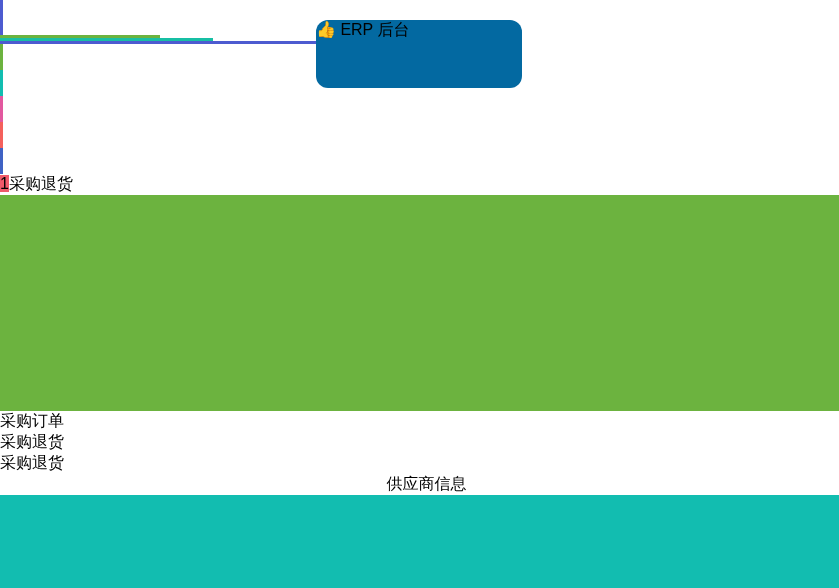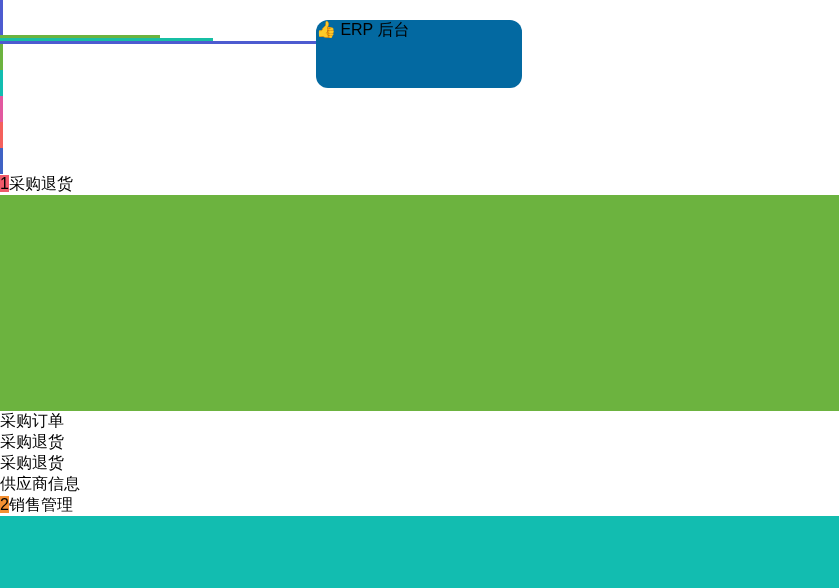--- a/index.html
+++ b/index.html
@@ -149,22 +149,21 @@
     </div>
 
   <div id="columns">
       <div class="column" style="left: 47px;">
         <div class="col-head"><span class="badge" style="background: rgb(240, 90, 106);">1</span><span class="col-title">采购退货</span></div>
         <div class="head-rule" style="left: -1px; top: 31px; width: 100px; background: rgb(108, 179, 63);"></div>
         <div class="spine" style="left: 0px; top: 31px; height: 216px; background: rgb(108, 179, 63);"></div>
         <div class="leaf" style="left: 14px; top: 60px;"><span class="leaf-label">采购订单</span><span class="leaf-rule" style="width: 88px; margin-left: -14px; background: rgb(108, 179, 63);"></span></div>
         <div class="leaf" style="left: 14px; top: 115px;"><span class="leaf-label">采购退货</span><span class="leaf-rule" style="width: 88px; margin-left: -14px; background: rgb(108, 179, 63);"></span></div>
         <div class="leaf" style="left: 14px; top: 170px;"><span class="leaf-label">采购退货</span><span class="leaf-rule" style="width: 88px; margin-left: -14px; background: rgb(108, 179, 63);"></span></div>
-        <div class="leaf" style="left: 14px; top: 225px;"><span class="leaf-label">供应商信息</span><span class="leaf-rule" style="width: 94px; margin-left: -14px; background: rgb(108, 179, 63);"></span></div>
+        <div class="leaf" style="left: 14px; top: 225px; text-align: center;"><span class="leaf-label">供应商信息</span><span class="leaf-rule" style="width: 94px; margin-left: -14px; background: rgb(108, 179, 63);"></span></div>
       </div>
       <div class="column" style="left: 207px;">
-        <div class="col-head"><span class="badge" style="background: rgb(245, 145, 51);">2</span><span class="col-title">销售管理</span></div>
         <div class="head-rule" style="left: -1px; top: 31px; width: 105px; background: rgb(18, 189, 176);"></div>
         <div class="spine" style="left: 0px; top: 31px; height: 216px; background: rgb(18, 189, 176);"></div>
       </div>
     </div>
 
 </div>
 
 </body></html>

